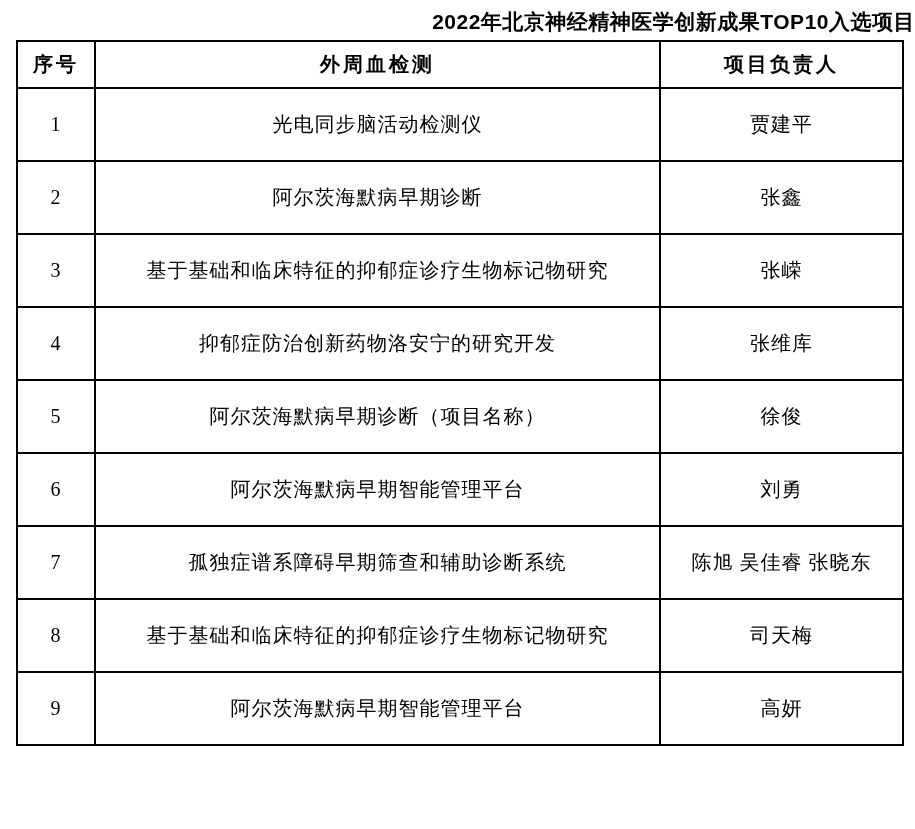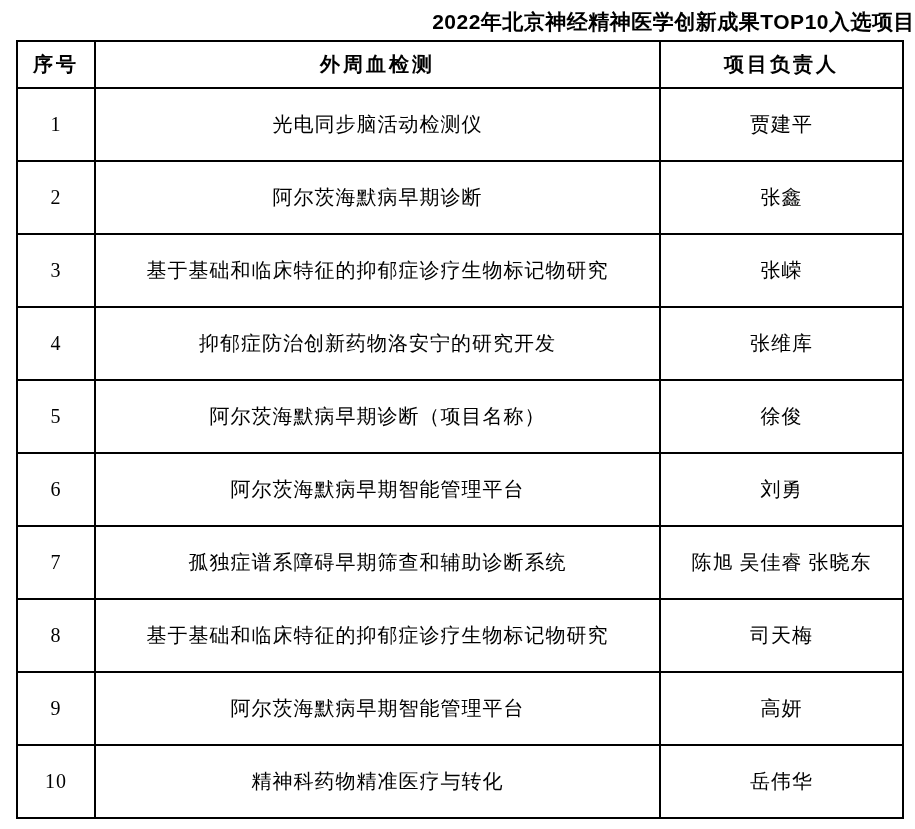--- a/index.html
+++ b/index.html
@@ -122,21 +122,16 @@
       <tr>
         <td class="no-cell">8</td>
         <td>基于基础和临床特征的抑郁症诊疗生物标记物研究</td>
         <td>司天梅</td>
       </tr>
       <tr>
         <td class="no-cell">9</td>
         <td>阿尔茨海默病早期智能管理平台</td>
         <td>高妍</td>
       </tr>
-      <tr>
-        <td class="no-cell">10</td>
-        <td>精神科药物精准医疗与转化</td>
-        <td>岳伟华</td>
-      </tr>
     </tbody>
   </table>
 
 </div>
 
 </body></html>

